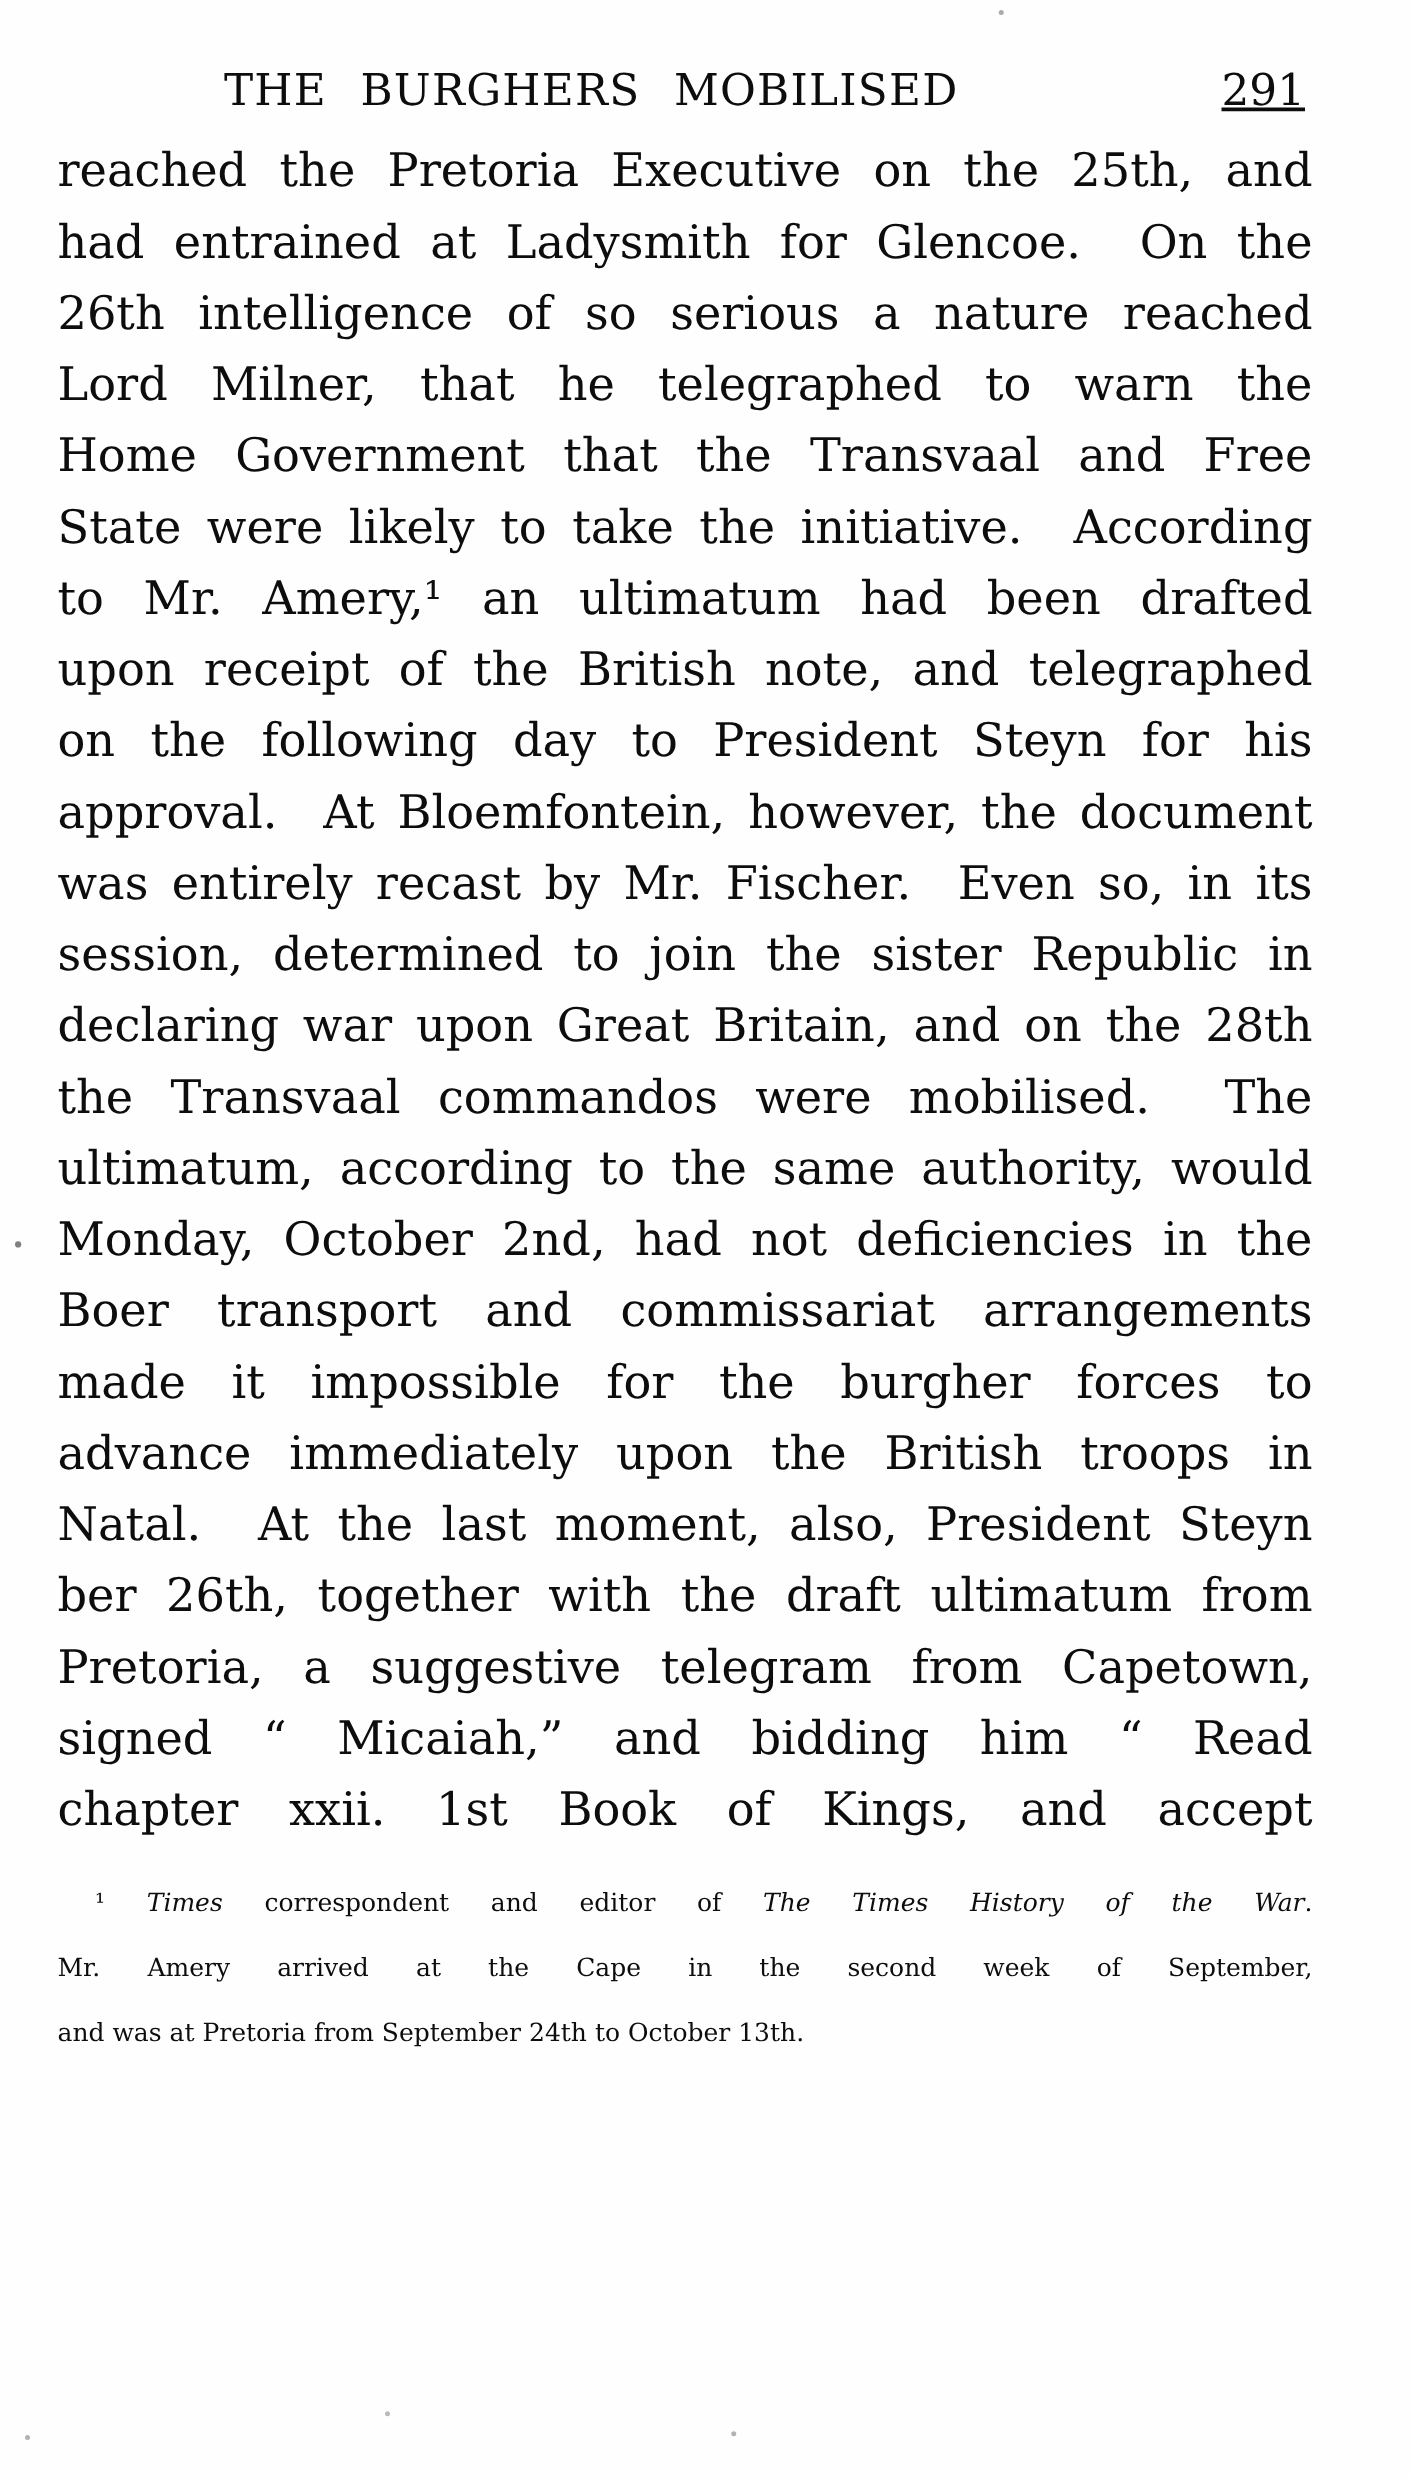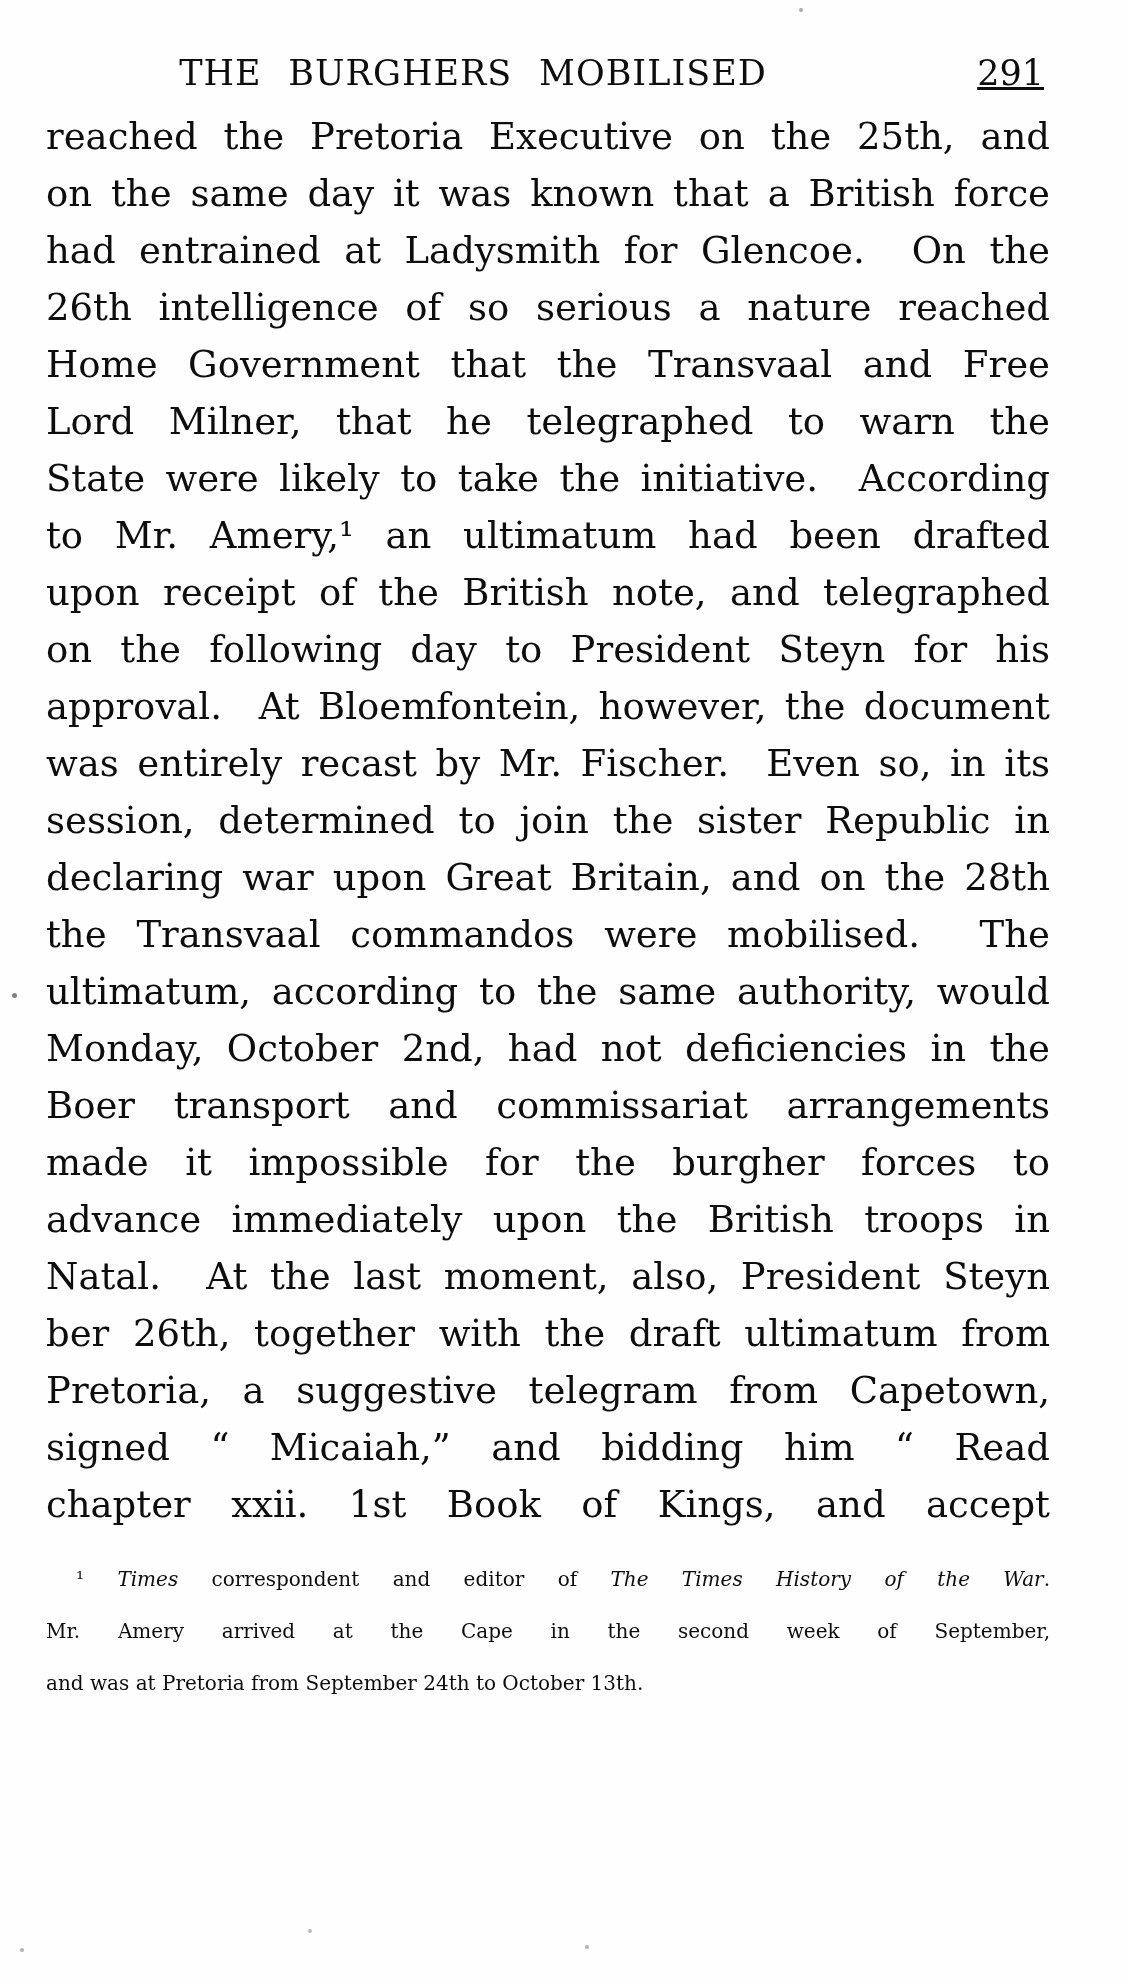--- a/index.html
+++ b/index.html
@@ -87,25 +87,24 @@
 
 <div class="page">
 
   <header class="running-head">
     <span class="running-title">THE BURGHERS MOBILISED</span>
     <span class="page-number">291</span>
   </header>
 
   <main class="body-text">
       <div class="line">reached the Pretoria Executive on the 25th, and</div>
-      <div class="line">on the same day it was known that a British force</div>
       <div class="line">had entrained at Ladysmith for Glencoe.&nbsp; On the</div>
       <div class="line">26th intelligence of so serious a nature reached</div>
+      <div class="line">Lord Milner, that he telegraphed to warn the</div>
       <div class="line">Home Government that the Transvaal and Free</div>
-      <div class="line">Lord Milner, that he telegraphed to warn the</div>
       <div class="line">State were likely to take the initiative.&nbsp; According</div>
       <div class="line">to Mr. Amery,¹ an ultimatum had been drafted</div>
       <div class="line">upon receipt of the British note, and telegraphed</div>
       <div class="line">on the following day to President Steyn for his</div>
       <div class="line">approval.&nbsp; At Bloemfontein, however, the document</div>
       <div class="line">was entirely recast by Mr. Fischer.&nbsp; Even so, in its</div>
       <div class="line">session, determined to join the sister Republic in</div>
       <div class="line">declaring war upon Great Britain, and on the 28th</div>
       <div class="line">the Transvaal commandos were mobilised.&nbsp; The</div>
       <div class="line">ultimatum, according to the same authority, would</div>

